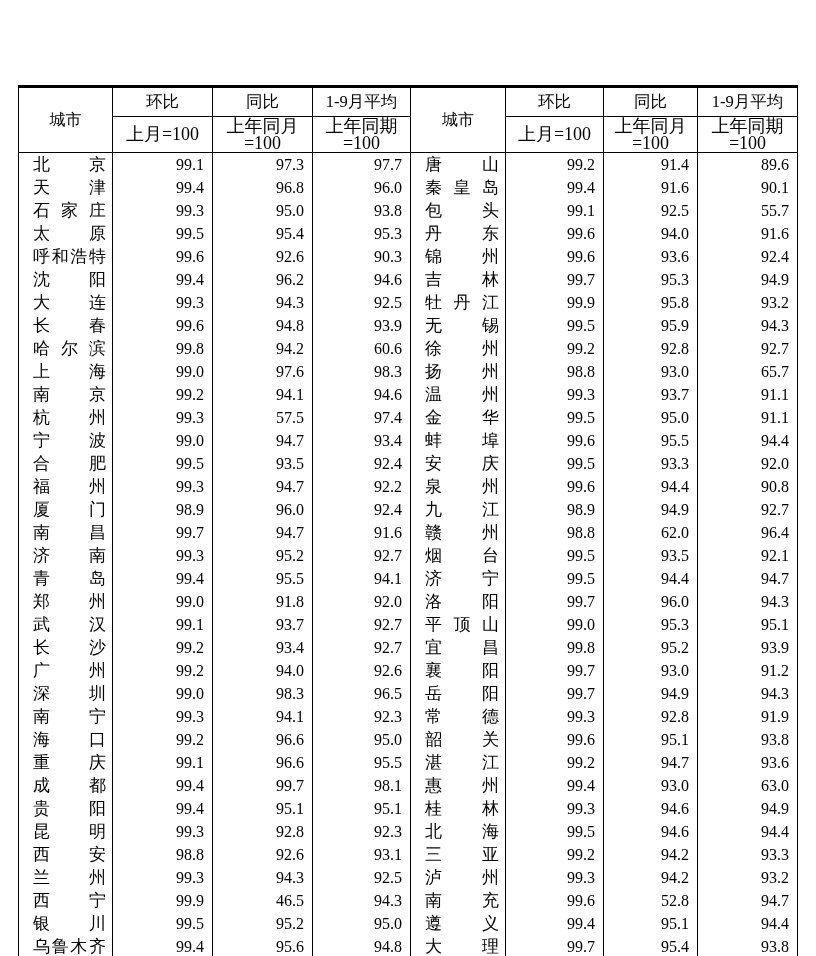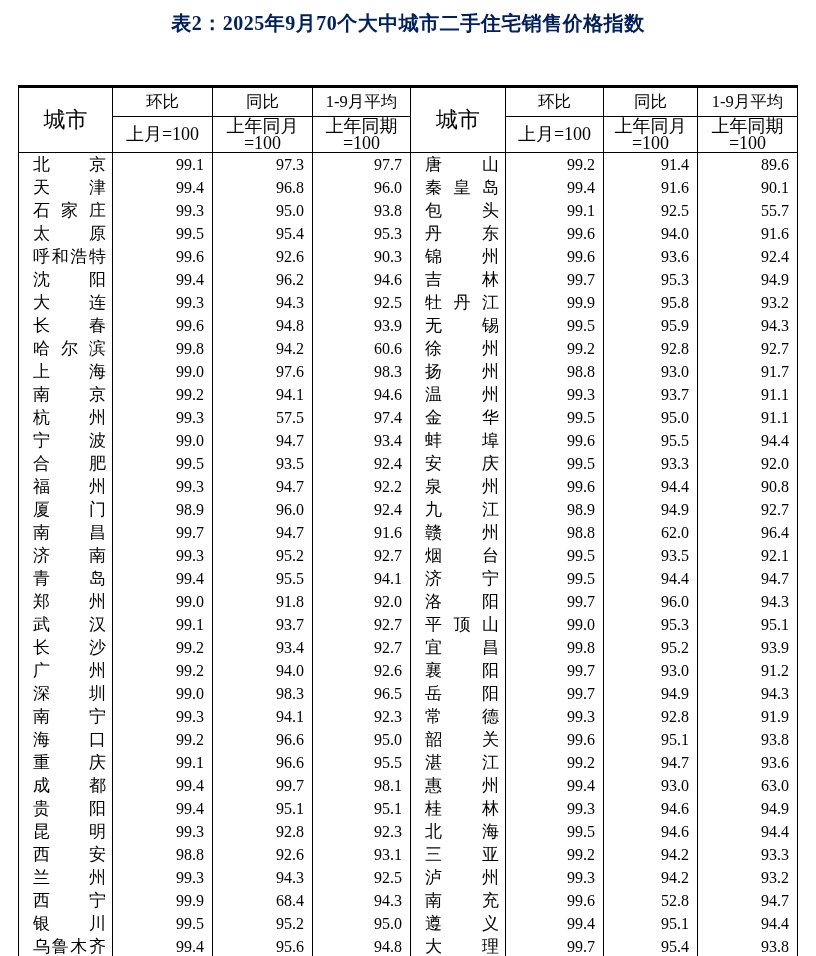--- a/index.html
+++ b/index.html
@@ -22,31 +22,30 @@
   table.idx th, table.idx td{
     border-left:1px solid #000;border-right:1px solid #000;
     padding:0;font-weight:normal;vertical-align:middle;
   }
   thead th{
     border-bottom:1px solid #000;
     text-align:center;font-size:16.5px;white-space:pre-line;
   }
   thead tr.hrow1 th{height:28px;text-align:center;}
   thead tr.hrow2 th{height:35px;line-height:17px;font-size:18px;margin-left:10px;}
-  th.city-h{font-size:22px;}
+  th.city-h{font-size:16px;}
   tbody td{height:22.65px;}
   tbody td.num{text-align:right;padding-right:8px;font-size:16px;}
   tbody td.city{padding-left:14px;padding-right:6px;font-size:17px;}
   .citywrap{display:flex;justify-content:space-between;align-items:center;width:100%;}
 </style>
 </head>
 <body>
 
 <div class="page">
-  <div class="title">表2：2025年9月70个大中城市二手住宅销售价格指数</div>
 
   <table class="idx">
     <colgroup>
       <col style="width:94px">
         <col style="width:100px">
         <col style="width:100px">
         <col style="width:98px">
       <col style="width:95px">
         <col style="width:98px">
         <col style="width:94px">
@@ -274,21 +273,21 @@
           <td class="num">97.6</td>
           <td class="num">98.3</td>
           <td class="city">
             <span class="citywrap">
               <span>扬</span>
               <span>州</span>
             </span>
           </td>
           <td class="num">98.8</td>
           <td class="num">93.0</td>
-          <td class="num">91.7</td>
+          <td class="num">65.7</td>
         </tr>
         <tr>
           <td class="city">
             <span class="citywrap">
               <span>南</span>
               <span>京</span>
             </span>
           </td>
           <td class="num">99.2</td>
           <td class="num">94.1</td>
@@ -725,21 +724,21 @@
           <td class="num">93.2</td>
         </tr>
         <tr>
           <td class="city">
             <span class="citywrap">
               <span>西</span>
               <span>宁</span>
             </span>
           </td>
           <td class="num">99.9</td>
-          <td class="num">68.4</td>
+          <td class="num">46.5</td>
           <td class="num">94.3</td>
           <td class="city">
             <span class="citywrap">
               <span>南</span>
               <span>充</span>
             </span>
           </td>
           <td class="num">99.6</td>
           <td class="num">52.8</td>
           <td class="num">94.7</td>

